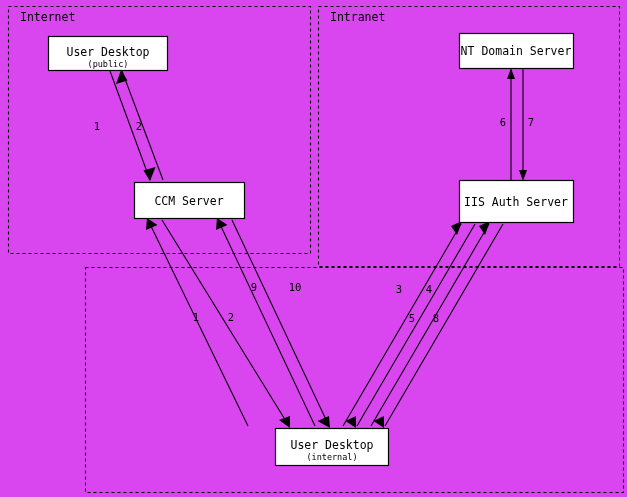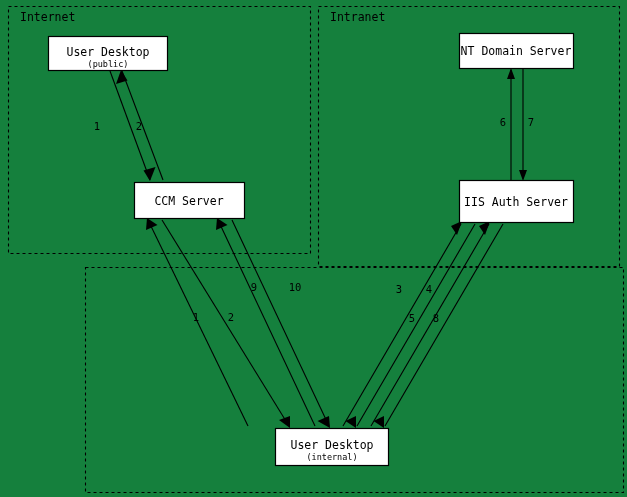--- a/index.html
+++ b/index.html
@@ -4,21 +4,21 @@
 <style>
   html, body {
     margin: 0;
     padding: 0;
     background: #ffffff;
   }
   #diagram-root {
     position: relative;
     width: 627px;
     height: 497px;
-    background: #15803d;
+    background: #d946ef;
     font-family: "DejaVu Sans Mono", "Liberation Mono", monospace;
     overflow: hidden;
   }
   svg.diagram-canvas {
     position: absolute;
     left: 0;
     top: 0;
     width: 627px;
     height: 497px;
   }

